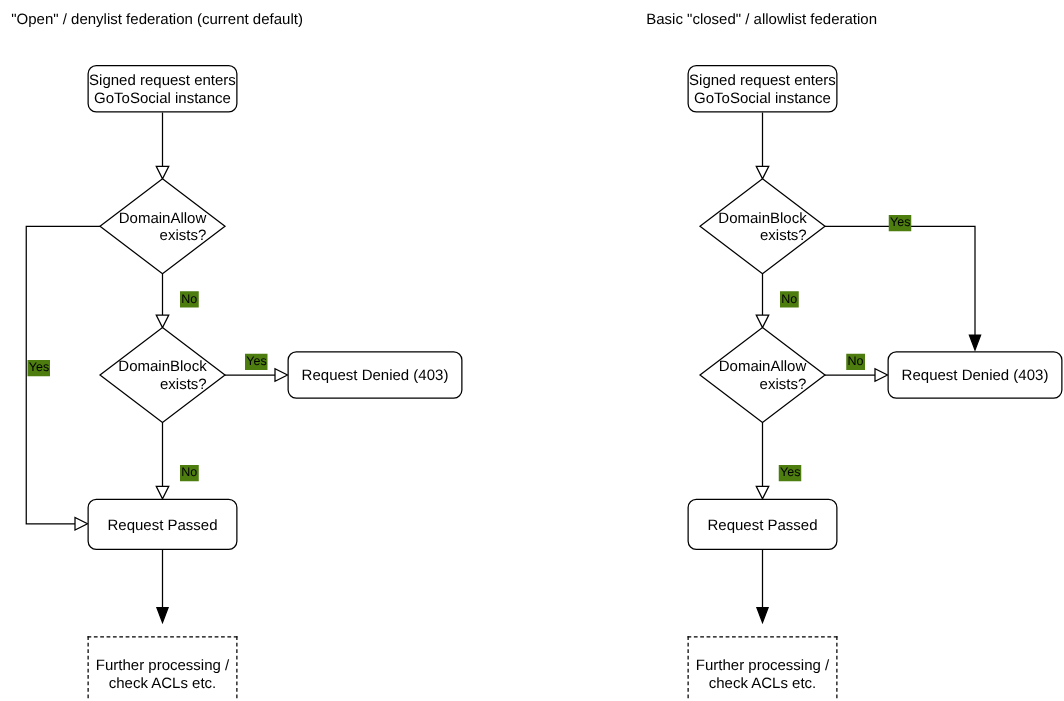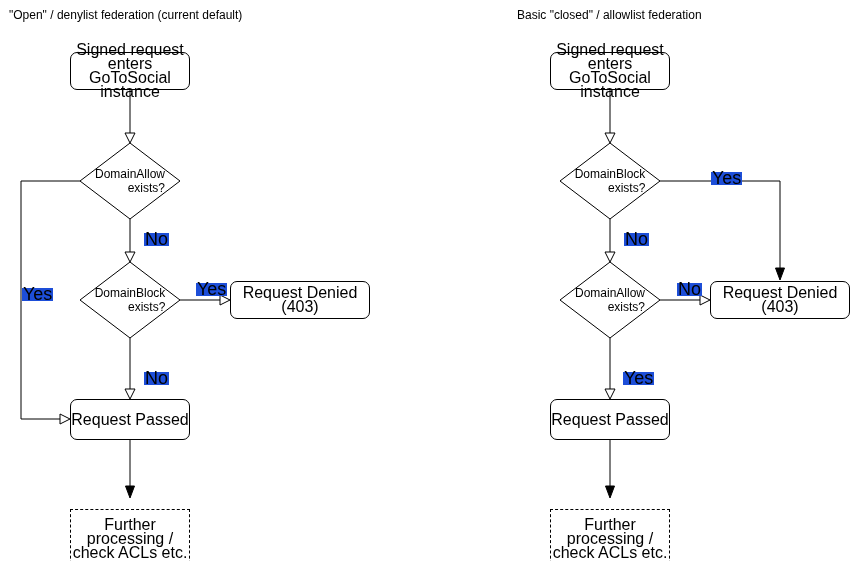--- a/index.html
+++ b/index.html
@@ -50,44 +50,44 @@
   .node {
     position: absolute;
     box-sizing: border-box;
     border: 1px solid #000000;
     border-radius: 7px;
     background: #ffffff;
     display: flex;
     align-items: center;
     justify-content: center;
     text-align: center;
-    font-size: 16px;
+    font-size: 12px;
     line-height: 14px;
     white-space: pre-line;
   }
   .node.dashed {
     border-style: dashed;
     border-radius: 0;
     margin-top: 10px;
   }
   .diamond-text {
     position: absolute;
     display: flex;
     align-items: center;
     justify-content: center;
     text-align: right;
     font-size: 12px;
     line-height: 14px;
     white-space: pre-line;
   }
   .edge-label {
     position: absolute;
-    font-size: 18px;
+    font-size: 10px;
     line-height: 13px;
-    background: #1d4ed8;
+    background: #4d7c0f;
     padding: 0 1px;
     white-space: nowrap;
   }
 </style>
 </head>
 <body>
 
 <div class="canvas">
 
   <svg class="wires" width="851" height="561" viewBox="0 0 851 561">

